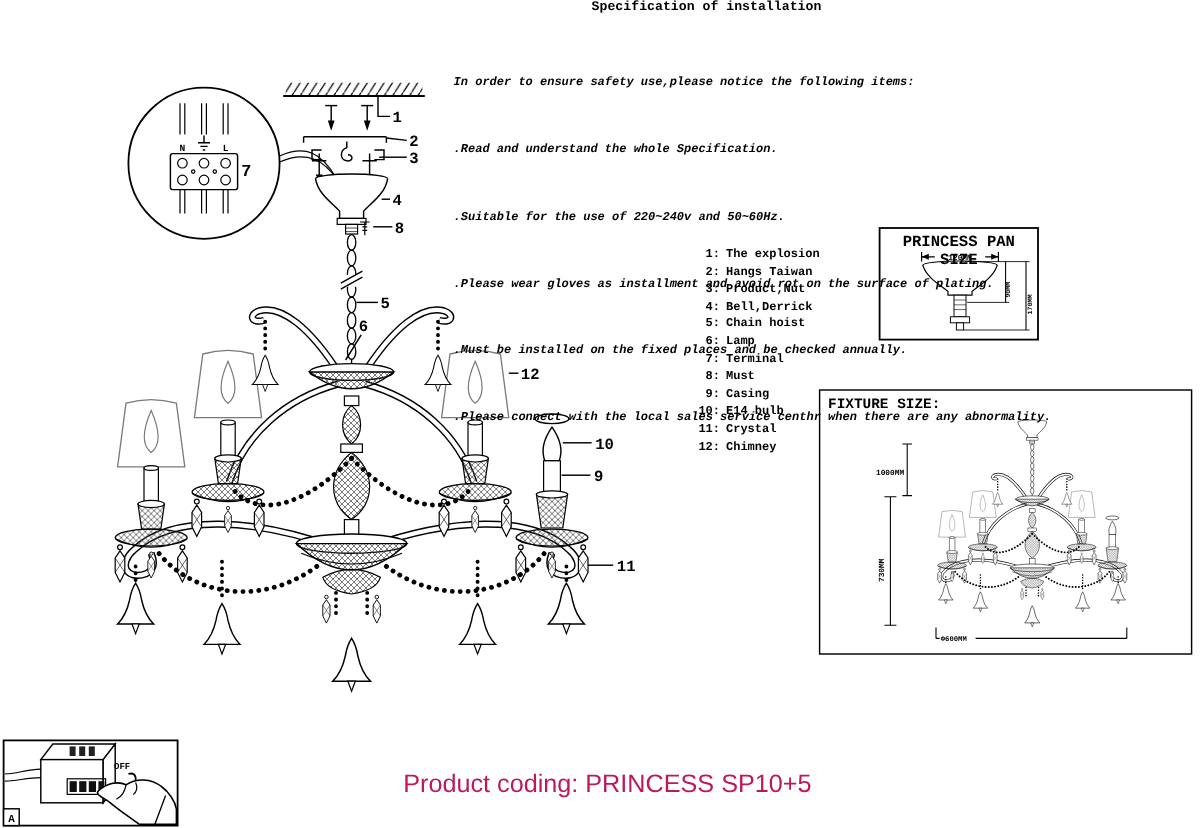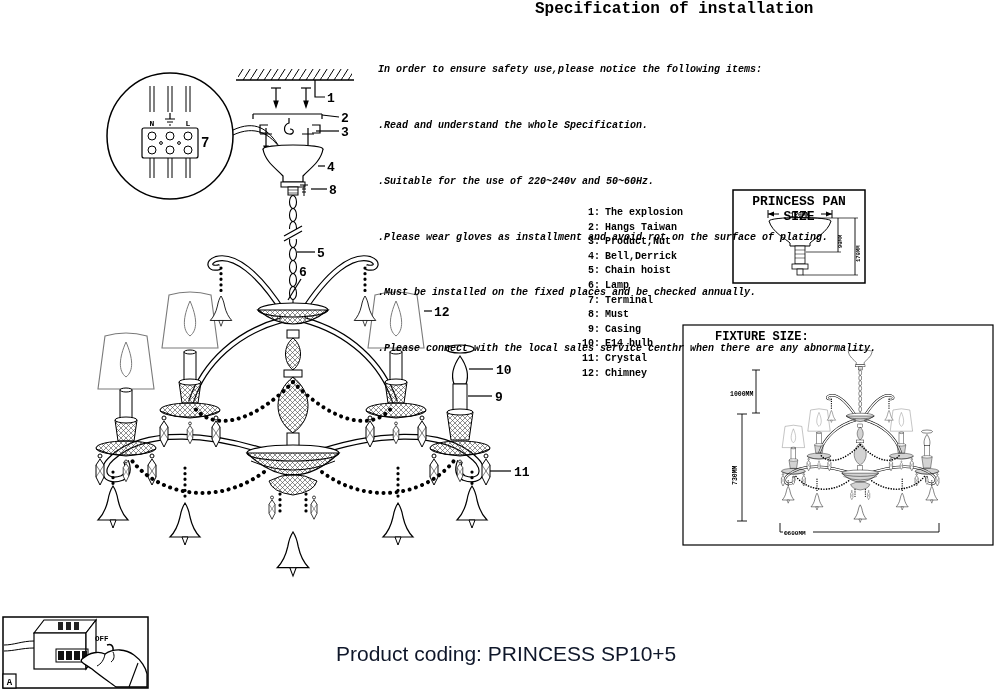--- a/index.html
+++ b/index.html
@@ -1,27 +1,27 @@
 <!DOCTYPE html>
 <html><head>
 <meta charset="utf-8">
 <style>
   html,body{margin:0;padding:0;background:#fff;}
   #page{position:relative;width:1000px;height:690px;background:#fff;overflow:hidden;
         font-family:"Liberation Mono",monospace;color:#000;}
   .abs{position:absolute;}
   .mono-b{font-family:"Liberation Mono","DejaVu Sans Mono",monospace;font-weight:bold;}
-  #doc-title{left:493px;top:0px;font-size:16px;letter-spacing:0px;margin-left:42px;}
+  #doc-title{left:493px;top:0px;font-size:11px;letter-spacing:0px;}
   #spec-block{left:378px;top:24px;font-size:10px;line-height:18.6px;white-space:pre;font-style:italic;}
   #parts-list{left:578px;top:206px;font-size:10px;line-height:14.6px;}
   .prow{display:flex;}
   .pnum{display:inline-block;width:22px;text-align:right;margin-right:5px;}
   #ceiling-pan-title{left:736px;top:194px;width:126px;text-align:center;font-size:13px;letter-spacing:0px;}
-  #fixture-title{left:690px;top:330px;font-size:12px;margin-left:25px;}
-  #product-coding{left:336px;top:642px;font-size:21px;font-family:"Liberation Sans",sans-serif;color:#0f172a;}
+  #fixture-title{left:690px;top:330px;font-size:12px;}
+  #product-coding{left:336px;top:642px;font-size:21px;font-family:"Liberation Sans",sans-serif;color:#be185d;}
   svg text{font-family:"Liberation Mono","DejaVu Sans Mono",monospace;font-weight:bold;fill:#000;}
   svg{position:absolute;left:0;top:0;}
 </style>
 </head>
 <body>
 
 <div id="page">
 
 <svg id="art" width="1000" height="690" viewBox="0 0 1000 690">
   <defs>

